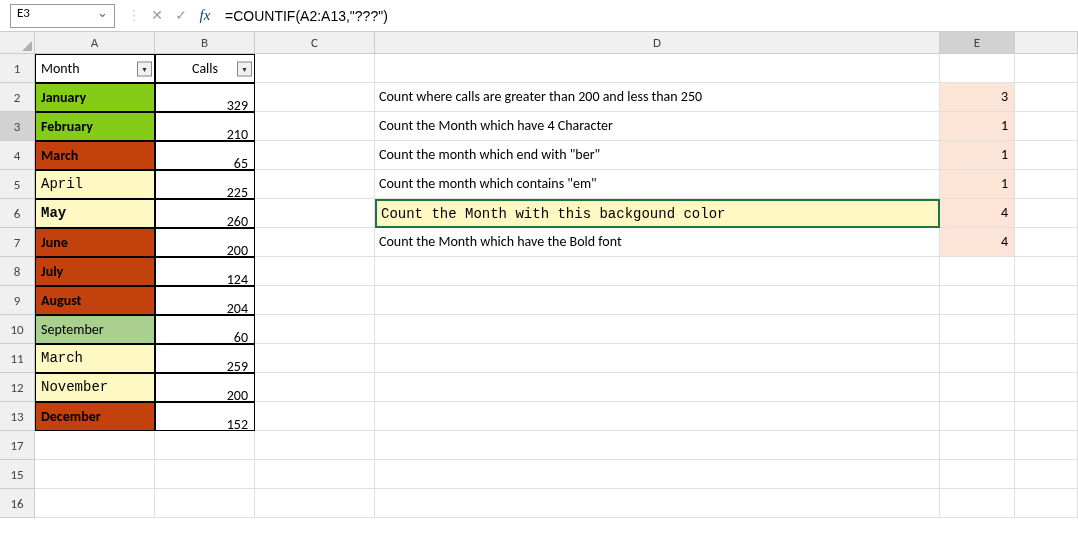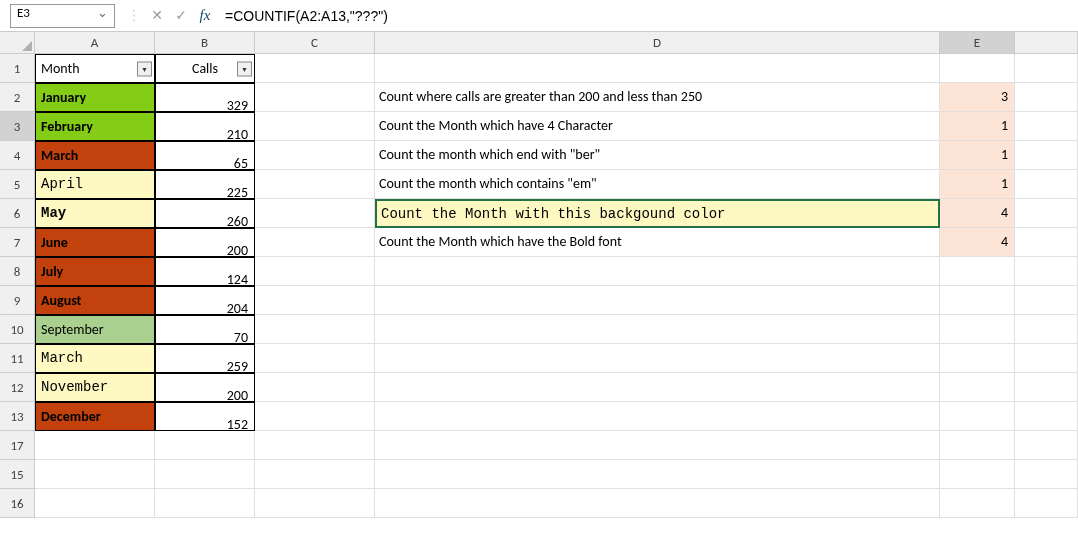--- a/index.html
+++ b/index.html
@@ -124,21 +124,21 @@
       <div class="cell"></div>
       <div class="row-header">9</div>
       <div class="cell data-cell-a bg-yellow bold">August</div>
       <div class="cell data-cell-b">204</div>
       <div class="cell"></div>
       <div class="cell"></div>
       <div class="cell"></div>
       <div class="cell"></div>
       <div class="row-header">10</div>
       <div class="cell data-cell-a bg-green">September</div>
-      <div class="cell data-cell-b">70</div>
+      <div class="cell data-cell-b">60</div>
       <div class="cell"></div>
       <div class="cell"></div>
       <div class="cell"></div>
       <div class="cell"></div>
       <div class="row-header">11</div>
       <div class="cell data-cell-a bg-peach">March</div>
       <div class="cell data-cell-b">259</div>
       <div class="cell"></div>
       <div class="cell"></div>
       <div class="cell"></div>

